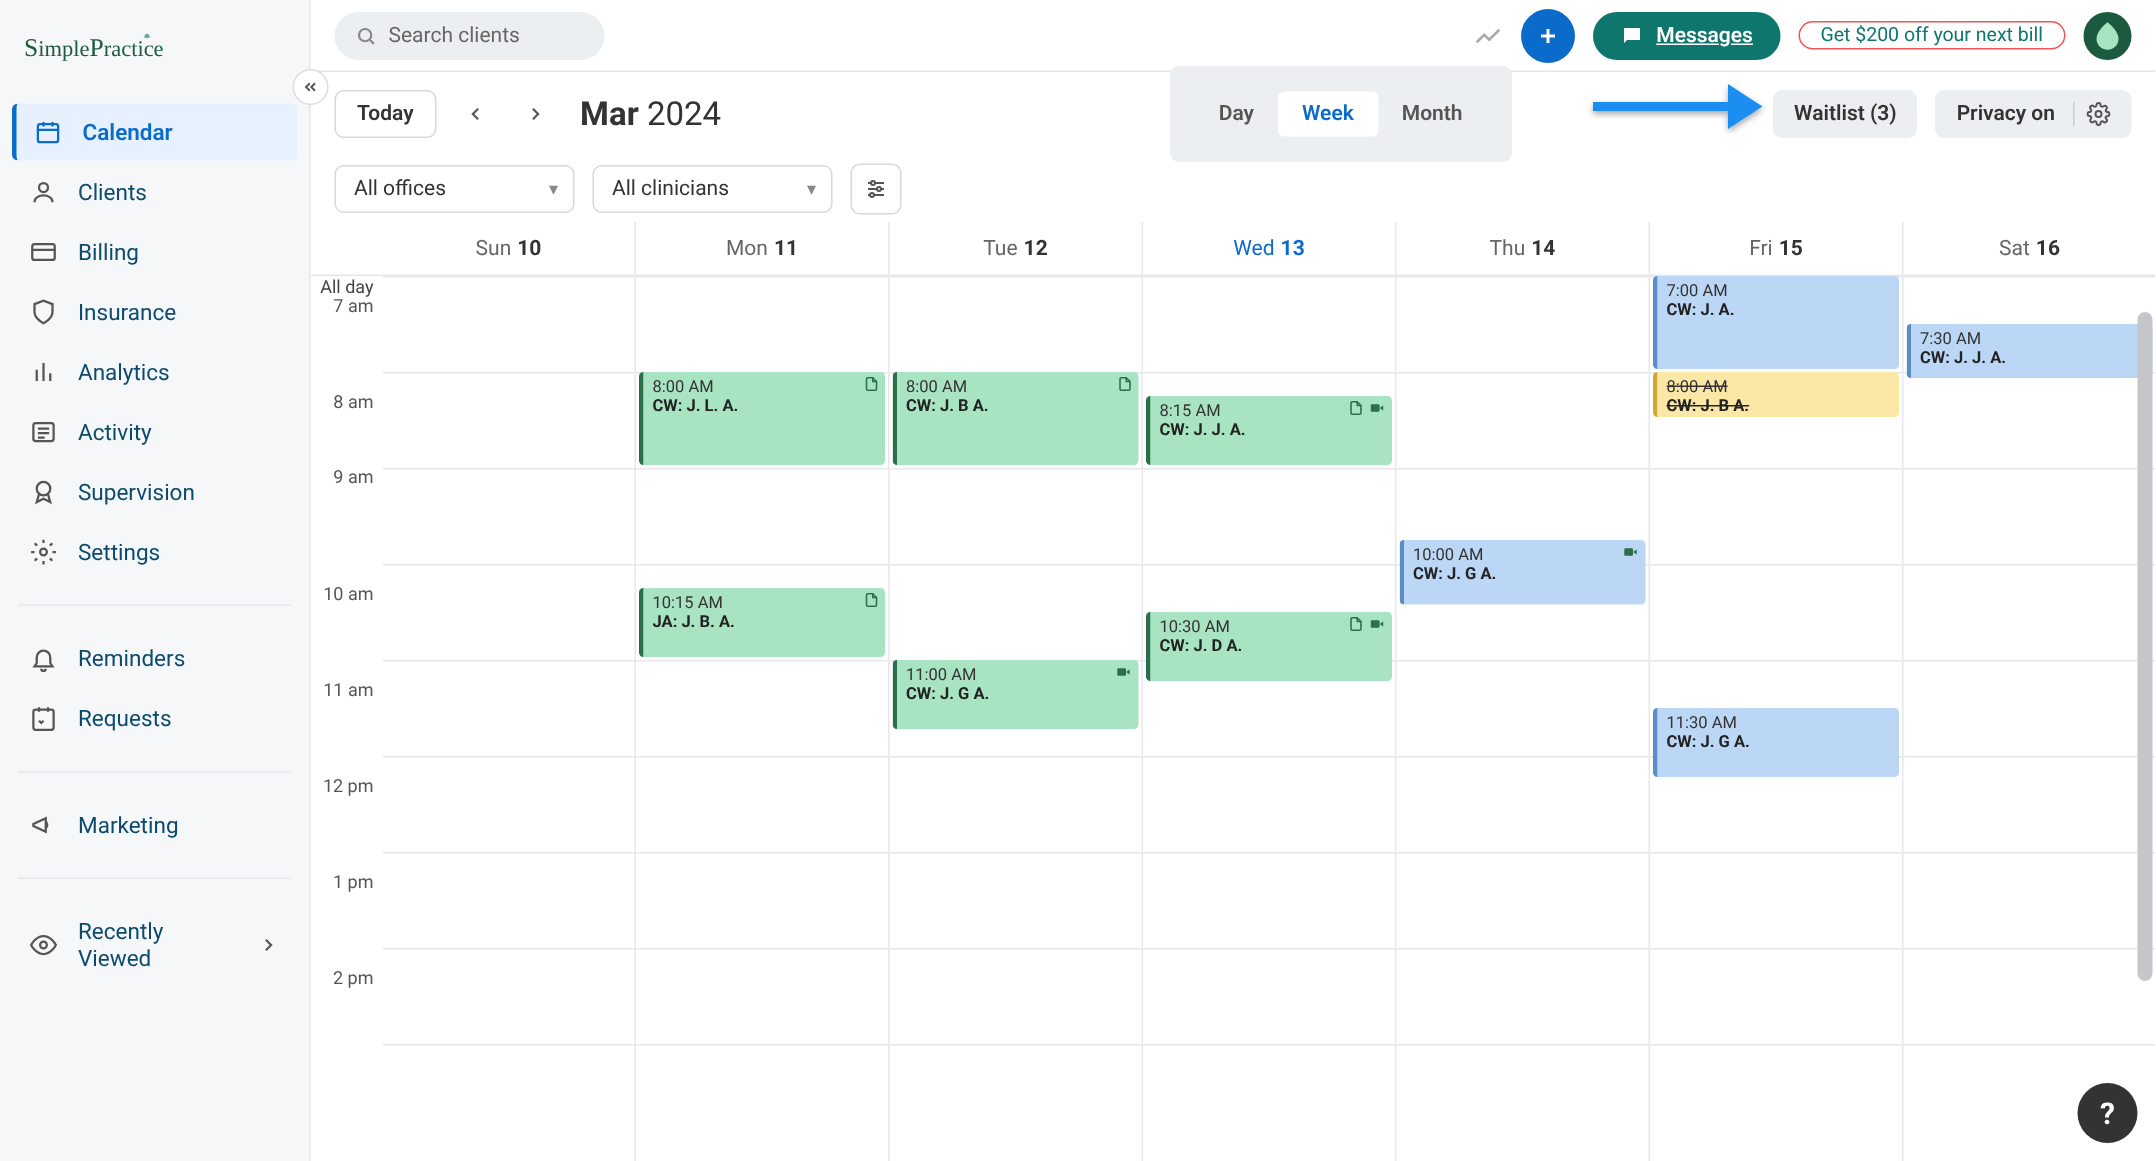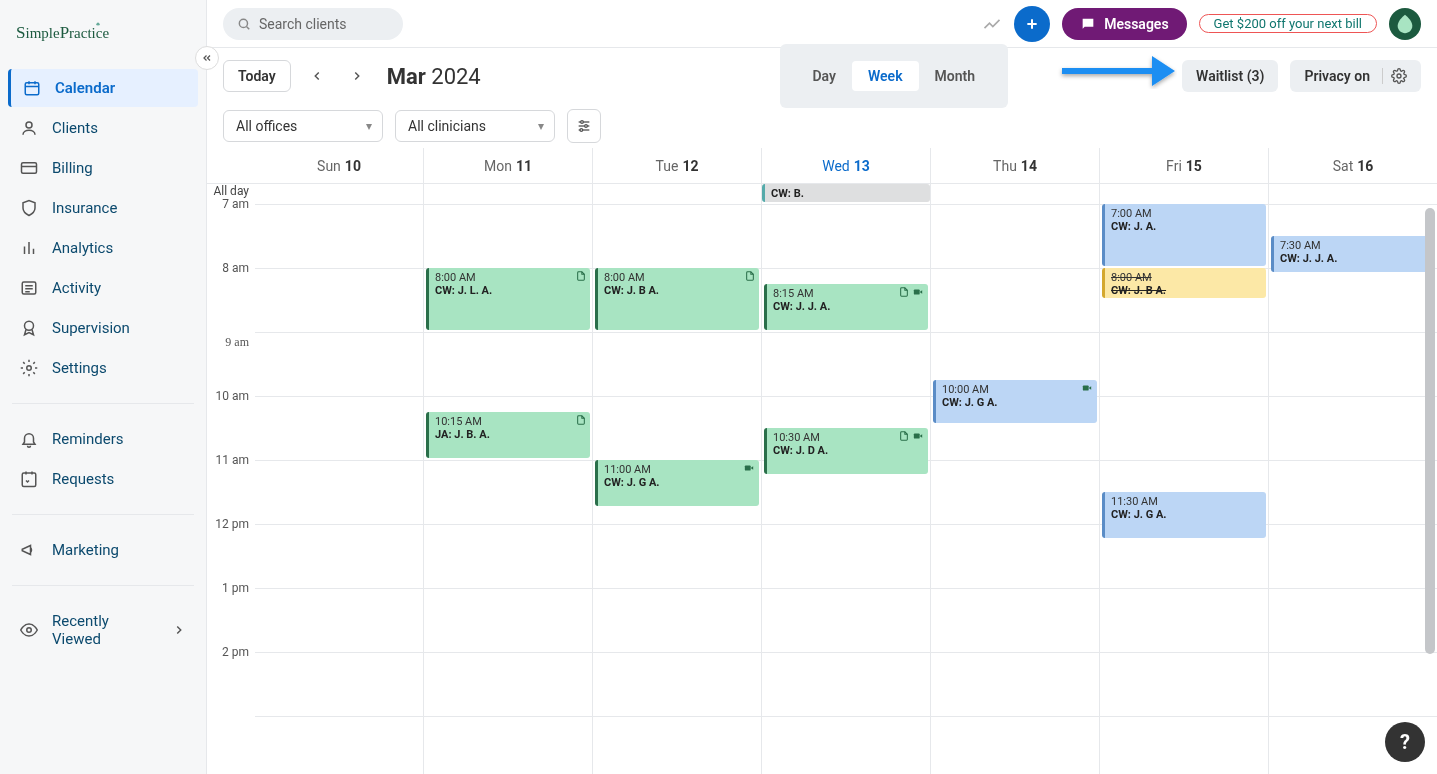--- a/index.html
+++ b/index.html
@@ -14,21 +14,21 @@
 .nav-item.active { background: #e6f0ff; color: #0b6bcb; font-weight: 600; border-left: 3px solid #0b6bcb; }
 .nav-item .ico { width: 18px; height: 18px; display: flex; align-items: center; justify-content: center; color: #555; }
 .nav-item.active .ico { color: #0b6bcb; }
 .nav-divider { height: 1px; background: #e6e8eb; margin: 8px 12px; }
 .main { flex: 1; display: flex; flex-direction: column; }
 .topbar { height: 48px; display: flex; align-items: center; padding: 0 16px; gap: 12px; border-bottom: 1px solid #e6e8eb; }
 .search { display: flex; align-items: center; gap: 8px; background: #eceff2; border-radius: 20px; padding: 8px 14px; width: 180px; color: #666; font-size: 14px; }
 .spacer { flex: 1; }
 .icon-btn { width: 36px; height: 36px; border-radius: 50%; display: flex; align-items: center; justify-content: center; cursor: pointer; }
 .add-btn { background: #0b6bcb; color: #fff; }
-.msgs-btn { background: #701a75; color: #fff; padding: 8px 18px; border-radius: 20px; display: flex; align-items: flex-end; gap: 8px; font-weight: 600; cursor: pointer; }
+.msgs-btn { background: #0f766e; color: #fff; padding: 8px 18px; border-radius: 20px; display: flex; align-items: flex-end; gap: 8px; font-weight: 600; cursor: pointer; text-decoration: underline; }
 .promo-btn { border: 1px solid #e55; color: #0f766e; padding: 1px 14px; border-radius: 20px; font-size: 13px; cursor: pointer; }
 .avatar { width: 32px; height: 32px; border-radius: 50%; background: #1c5a3f; display: flex; align-items: center; justify-content: center; }
 .toolbar { height: 56px; display: flex; align-items: center; padding: 0 16px; gap: 12px; position: relative; }
 .today-btn { background: #fff; border: 1px solid #d6d8db; border-radius: 6px; padding: 7px 14px; font-weight: 600; cursor: pointer; }
 .nav-arrow { width: 28px; height: 28px; display: flex; align-items: center; justify-content: center; cursor: pointer; }
 .month-label { font-size: 22px; font-weight: 400; color: #333; margin-left: 4px; }
 .month-label .mmm { font-weight: 700; }
 .view-seg { display: flex; background: #eceff2; border-radius: 6px; padding: 17px; margin-left: auto; }
 .seg-item { padding: 7px 16px; border-radius: 4px; cursor: pointer; font-weight: 600; color: #555; }
 .seg-item.active { background: #fff; color: #0b6bcb; }
@@ -333,21 +333,21 @@
 
     <div class="calendar-wrap">
       <div class="time-col">
         <div class="time-head"></div>
         <div class="allday-label">
             <span>All day</span>
           </div>
         <div class="time-body" id="time-labels">
             <div class="hour-label" style="top: 0px;">7 am</div>
             <div class="hour-label" style="top: 64px;">8 am</div>
-            <div class="hour-label" style="top: 138px; font-family: Liberation Serif, serif;">9 am</div>
+            <div class="hour-label" style="top: 114px;">9 am</div>
             <div class="hour-label" style="top: 192px;">10 am</div>
             <div class="hour-label" style="top: 256px;">11 am</div>
             <div class="hour-label" style="top: 320px;">12 pm</div>
             <div class="hour-label" style="top: 384px;">1 pm</div>
             <div class="hour-label" style="top: 448px;">2 pm</div>
           </div>
       </div>
       <div class="grid">
         <div class="day-headers" id="day-headers">
             <div class="day-hdr">
@@ -372,31 +372,20 @@
             </div>
             <div class="day-hdr">
               <span class="dow">Fri</span> 
               <span class="dom">15</span>
             </div>
             <div class="day-hdr">
               <span class="dow">Sat</span> 
               <span class="dom">16</span>
             </div>
           </div>
-        <div class="allday-row" id="allday-row">
-            <div class="allday-cell"></div>
-            <div class="allday-cell"></div>
-            <div class="allday-cell"></div>
-            <div class="allday-cell">
-              <div class="event grey" style="position: relative; left: 0px; right: 0px; height: 18px;"><span class="elabel">CW: B.</span></div>
-            </div>
-            <div class="allday-cell"></div>
-            <div class="allday-cell"></div>
-            <div class="allday-cell"></div>
-          </div>
         <div class="grid-body" id="grid-body" style="height: 512px;">
             <div class="day-col">
               <div class="hour-line" style="top: 0px;"></div>
               <div class="hour-line" style="top: 64px;"></div>
               <div class="hour-line" style="top: 128px;"></div>
               <div class="hour-line" style="top: 192px;"></div>
               <div class="hour-line" style="top: 256px;"></div>
               <div class="hour-line" style="top: 320px;"></div>
               <div class="hour-line" style="top: 384px;"></div>
               <div class="hour-line" style="top: 448px;"></div>

